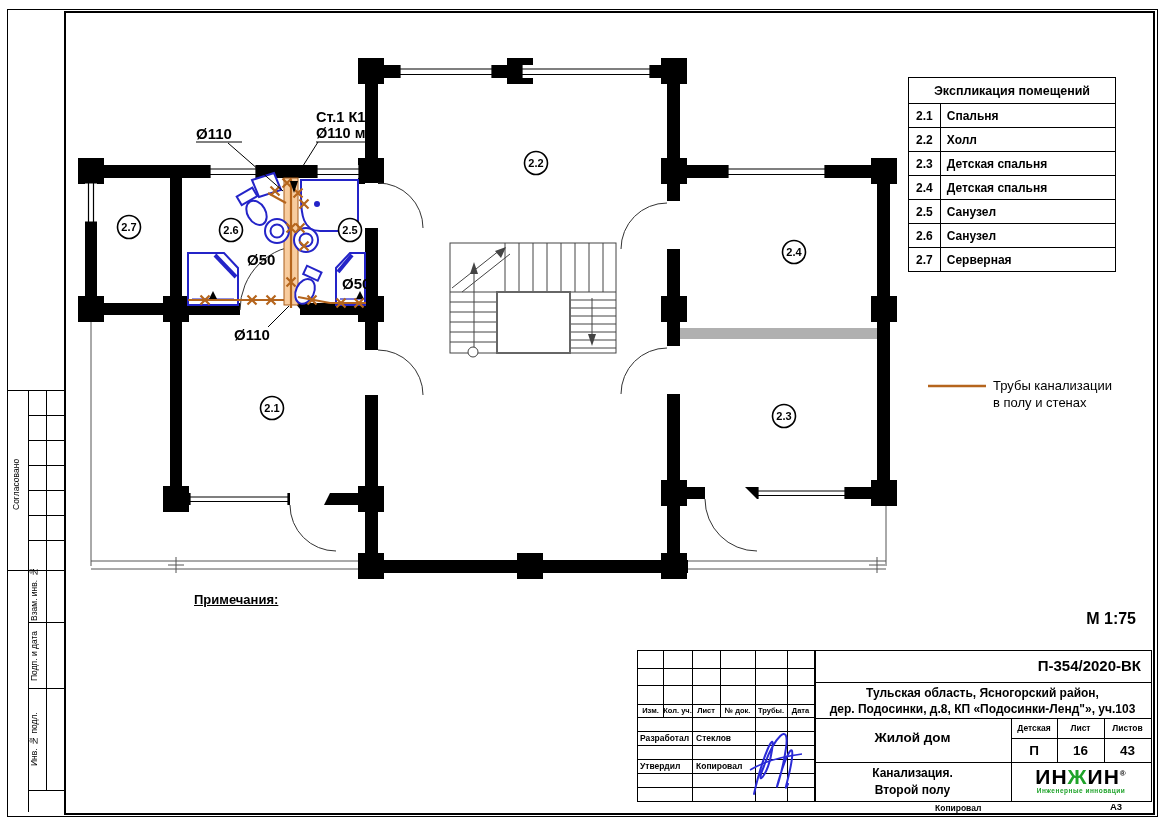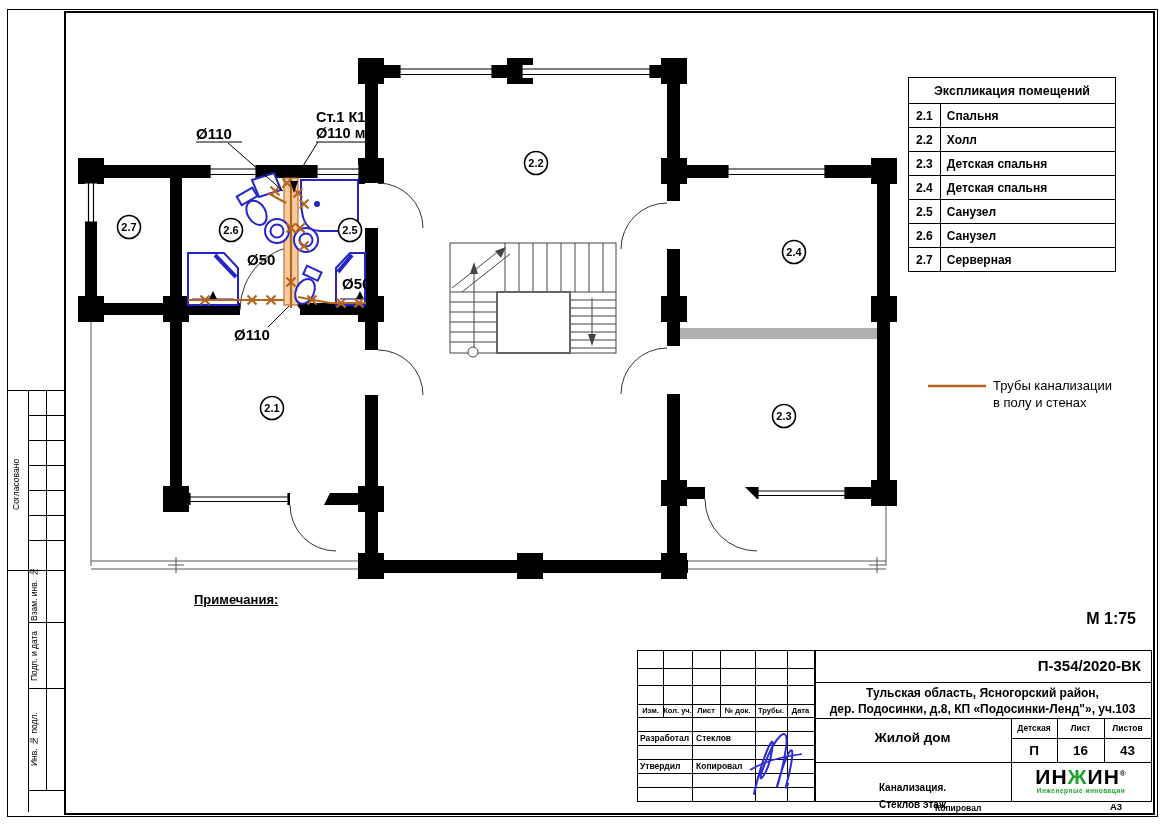--- a/index.html
+++ b/index.html
@@ -26,21 +26,21 @@
   .notes .nt{font-weight:bold;text-decoration:underline;margin-left:22px;margin-bottom:2px;}
   .notes .ni{text-indent:22px;}
   
   .tb{left:637px;top:650px;width:513px;height:150px;border:1.6px solid #000;font-weight:bold;}
   .tb .cell{position:absolute;overflow:hidden;}
   .tb .lbl{font-size:7.5px;text-align:center;}
   .tb .role{font-size:8.5px;padding-left:2px;}
   .docnum{font-size:15px;text-align:right;padding:6px 10px 0 0;}
   .addr{font-size:12px;text-align:center;line-height:16px;padding-top:3px;}
   .objname{font-size:13.5px;text-align:center;line-height:40px;}
-  .dtitle{font-size:10px;text-align:center;line-height:17px;padding-top:17px;}
+  .dtitle{font-size:12px;text-align:center;line-height:17px;padding-top:3px;}
   .stv{font-size:13.5px;text-align:center;}
   .logo{text-align:center;}
   .logo .lt{font-size:21px;letter-spacing:1px;line-height:20px;}
   .logo .g{color:#1fa32a;}
   .logo .reg{font-size:8px;vertical-align:super;}
   .logo .tag{font-size:6.5px;color:#1fa32a;letter-spacing:.5px;}
   .botlbl{font-size:8.5px;font-weight:bold;}
 </style>
 </head>
 <body>
@@ -403,21 +403,21 @@
   </div>
   <div class="cell objname" style="left:176px;top:67px;width:197px;height:44px;">Жилой дом</div>
   <div class="cell lbl" style="left:373px;top:72px;width:46px;font-size:8.5px;">Детская</div>
   <div class="cell lbl" style="left:419px;top:72px;width:47px;font-size:8.5px;">Лист</div>
   <div class="cell lbl" style="left:466px;top:72px;width:47px;font-size:8.5px;">Листов</div>
   <div class="cell stv" style="left:373px;top:92px;width:46px;">П</div>
   <div class="cell stv" style="left:419px;top:92px;width:47px;">16</div>
   <div class="cell stv" style="left:466px;top:92px;width:47px;">43</div>
   <div class="cell dtitle" style="left:176px;top:111px;width:197px;height:39px;">
     <div>Канализация.</div>
-    <div>Стеклов этаж</div>
+    <div>Второй полу</div>
   </div>
   <div class="cell logo" style="left:373px;top:113px;width:140px;height:37px;">
     <div class="lt"><span>ИН</span><span class="g">Ж</span><span>ИН</span><span class="reg">®</span></div>
     <div class="tag">Инженерные инновации</div>
   </div>
 </div>
 
 <svg class="abs" style="left:742px;top:710px;" width="66" height="98" viewBox="0 0 66 98">
   <path d="M12,84 C20,48 34,16 30,40 C26,66 12,80 22,56 C32,28 48,10 44,38 C40,66 30,92 38,66 C44,46 52,30 50,48 C48,66 40,86 46,74" stroke="#2b2bd6" stroke-width="2" fill="none" stroke-linecap="round"></path>
   <path d="M8,60 C24,50 44,46 60,44" stroke="#2b2bd6" stroke-width="1.6" fill="none"></path>

